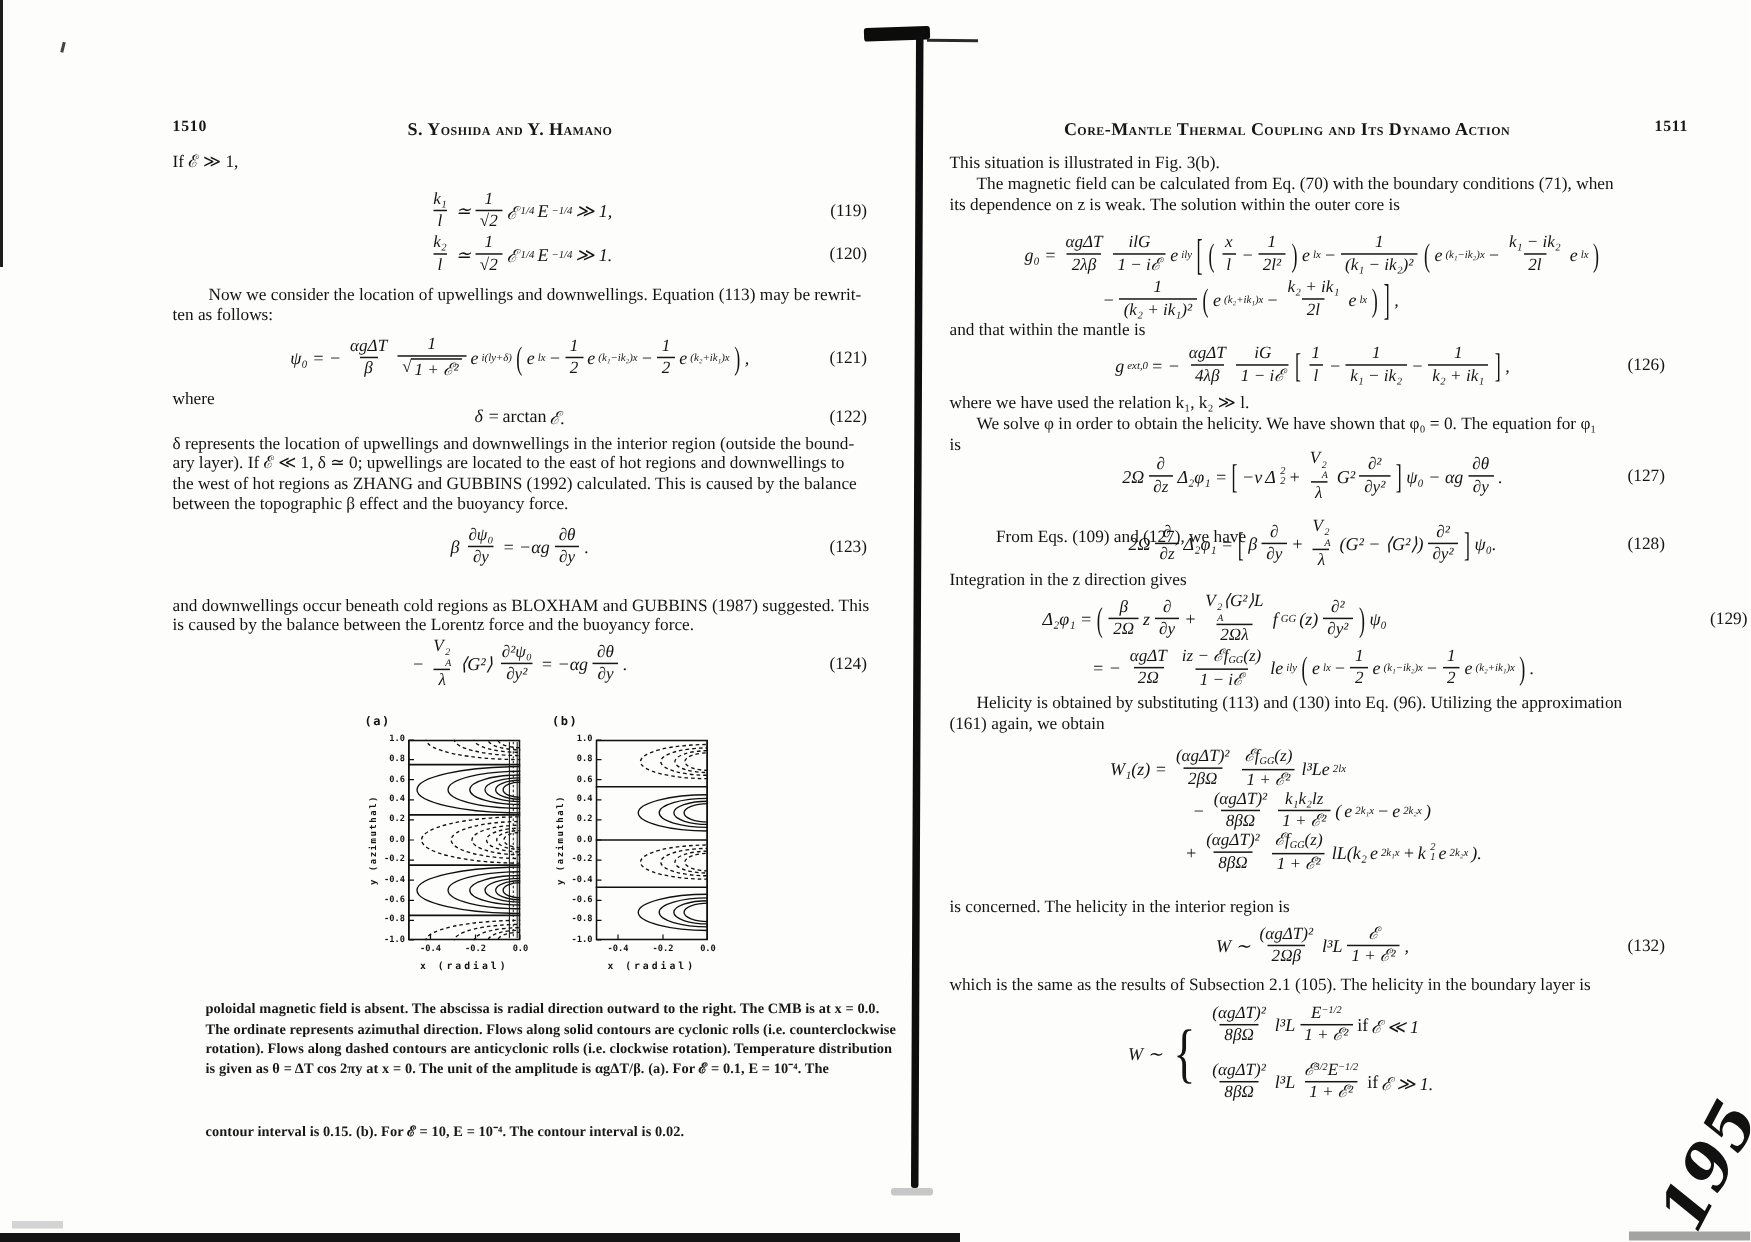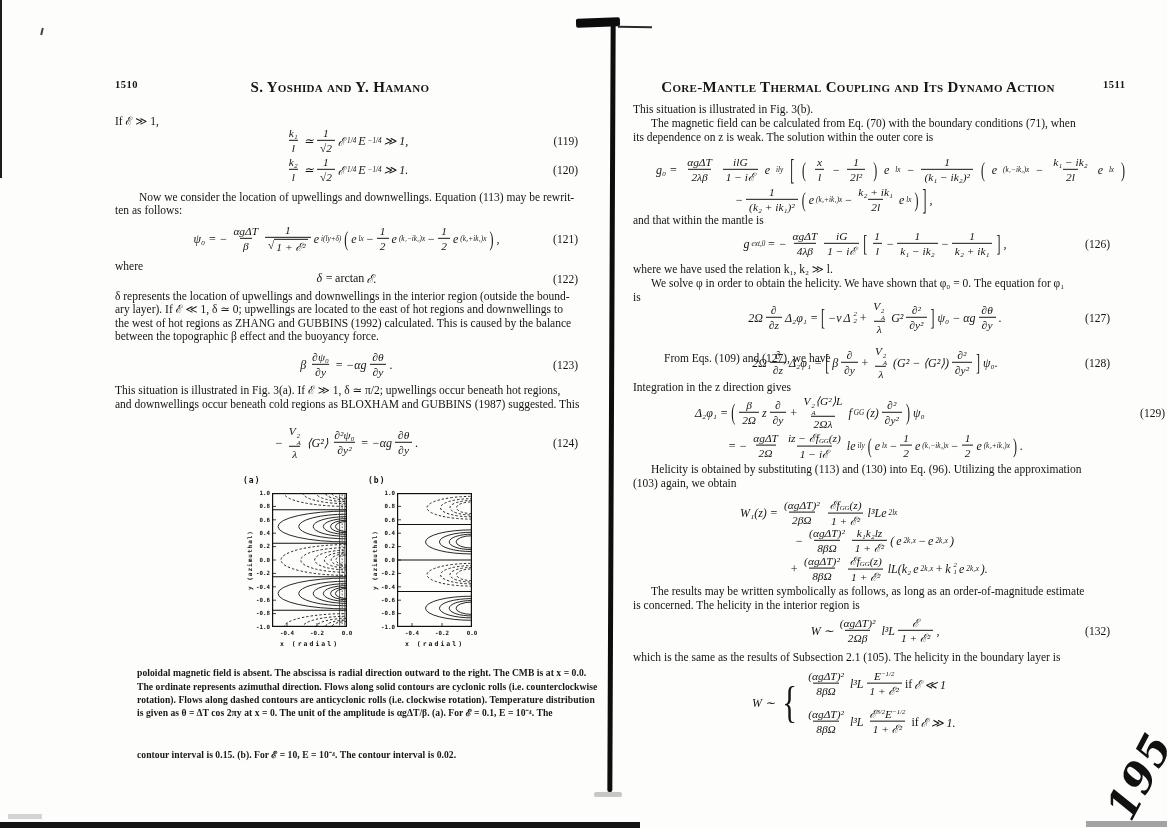--- a/index.html
+++ b/index.html
@@ -10,21 +10,21 @@
   .tickmark{position:absolute;left:41px;top:28px;width:2px;height:7px;background:#444;transform:rotate(14deg);}
   .spine-top{position:absolute;left:576px;top:18px;width:44px;height:9px;background:#0c0c0c;border-radius:2px;transform:rotate(-2deg);}
   .spine-tail{position:absolute;left:618px;top:26px;width:34px;height:2px;background:#2a2a2a;transform:rotate(0.5deg);}
   .spine{position:absolute;left:609px;top:24px;width:5px;height:768px;background:#0e0e0e;border-radius:2px;transform:rotate(0.25deg);}
   .spine-smudge{position:absolute;left:594px;top:792px;width:28px;height:5px;background:#9a9a9a;opacity:.55;border-radius:2px;}
   .bstrip-left{position:absolute;left:0;top:822px;width:640px;height:6px;background:#141414;}
   .bstrip-right{position:absolute;left:1086px;top:821px;width:81px;height:6px;background:#a3a3a3;}
   .blsmudge{position:absolute;left:8px;top:814px;width:34px;height:5px;background:#b9b9b9;opacity:.6;}
   
   .pgno{position:absolute;top:79px;font-size:10.5px;font-weight:700;letter-spacing:.5px;}
-  .rhead{position:absolute;top:79px;font-size:15px;font-weight:600;font-variant:small-caps;text-align:center;letter-spacing:.3px;}
+  .rhead{position:absolute;top:79px;font-size:12px;font-weight:600;font-variant:small-caps;text-align:center;letter-spacing:.3px;}
   
   .tl{position:absolute;white-space:nowrap;font-size:11.5px;line-height:1;color:#141414;}
   .cap{position:absolute;white-space:nowrap;font-size:9.6px;font-weight:600;line-height:1;color:#181818;letter-spacing:.05px;}
   
   .eq{position:absolute;display:flex;align-items:center;justify-content:center;gap:2px;
       font-size:12px;font-style:italic;white-space:nowrap;color:#141414;transform:translateY(-50%);}
   .eq.l{justify-content:flex-start;}
   .eqn{position:absolute;right:0;font-style:normal;font-size:11.5px;}
   .mi{font-style:italic;}
   .mr{font-style:normal;}
@@ -66,21 +66,21 @@
   <div class="spine-tail"></div>
   <div class="spine"></div>
   <div class="spine-smudge"></div>
   <div class="bstrip-left"></div>
   <div class="bstrip-right"></div>
   <div class="blsmudge"></div>
 
   <div class="pgno" style="left:115px;">1510</div>
   <div class="rhead" style="left:140px;width:400px;">S. Yoshida and Y. Hamano</div>
 
-  <div class="tl" style="left:115px;top:103px;margin-top:13px;">If ℰ ≫ 1,</div>
+  <div class="tl" style="left:115px;top:103px;">If ℰ ≫ 1,</div>
 
   <div class="eq" style="left:115px;width:463px;top:141px;">
     <span class="eqn">(119)</span>
   <span class="fr">
         <span class="fn"><span class="mi">k₁</span></span>
         <span class="fd"><span class="mi">l</span></span>
       </span>
       <span class="mi"> ≃ </span>
       <span class="fr">
         <span class="fn"><span class="mi">1</span></span>
@@ -172,22 +172,22 @@
         <span class="fd"><span class="mi">∂y</span></span>
       </span>
       <span class="mi"> = −αg</span>
       <span class="fr">
         <span class="fn"><span class="mi">∂θ</span></span>
         <span class="fd"><span class="mi">∂y</span></span>
       </span>
       <span class="mi">.</span>
     </div>
 
-  <div class="tl" style="left:115px;top:385px;">This situation is illustrated in Fig. 3(a).  If ℰ ≫ 1, δ ≃ π/2; upwellings occur beneath hot regions,</div>
   <div class="tl" style="left:115px;top:399px;">and downwellings occur beneath cold regions as BLOXHAM and GUBBINS (1987) suggested.  This</div>
+  <div class="tl" style="left:115px;top:412px;">is caused by the balance between the Lorentz force and the buoyancy force.</div>
 
   <div class="eq" style="left:115px;width:463px;top:443px;">
     <span class="eqn">(124)</span>
   <span class="mi">−</span>
       <span class="fr">
         <span class="fn"><span class="mi">V</span><span class="ss">
             <span class="ssp">2</span>
             <span class="ssq">A</span>
           </span></span>
         <span class="fd"><span class="mi">λ</span></span>
@@ -348,21 +348,21 @@
   <div class="cap" style="left:137px;top:708px;">is given as θ = ΔT cos 2πy at x = 0.  The unit of the amplitude is αgΔT/β.  (a). For ℰ = 0.1, E = 10⁻⁴.  The</div>
   <div class="cap" style="left:137px;top:750px;">contour interval is 0.15.  (b). For ℰ = 10, E = 10⁻⁴.  The contour interval is 0.02.</div>
 
   <div class="rhead" style="left:648px;width:420px;">Core-Mantle Thermal Coupling and Its Dynamo Action</div>
   <div class="pgno" style="left:1103px;font-weight:600;">1511</div>
 
   <div class="tl" style="left:633px;top:104px;">This situation is illustrated in Fig. 3(b).</div>
   <div class="tl" style="left:651px;top:118px;">The magnetic field can be calculated from Eq. (70) with the boundary conditions (71), when</div>
   <div class="tl" style="left:633px;top:132px;">its dependence on z is weak.  The solution within the outer core is</div>
 
-  <div class="eq l" style="left:644px;width:470px;top:170px;padding-left:12px;justify-content:space-between;">
+  <div class="eq l" style="left:671px;width:470px;top:170px;padding-left:12px;">
       <span class="mi">g₀  =  </span>
       <span class="fr">
         <span class="fn"><span class="mi">αgΔT</span></span>
         <span class="fd"><span class="mi">2λβ</span></span>
       </span>
       <span class="fr">
         <span class="fn"><span class="mi">ilG</span></span>
         <span class="fd"><span class="mi">1 − iℰ</span></span>
       </span>
       <span class="mi">e</span>
@@ -589,21 +589,21 @@
         <span class="fn"><span class="mi">1</span></span>
         <span class="fd"><span class="mi">2</span></span>
       </span>
       <span class="mi">e</span>
       <sup>(k₂+ik₁)x</sup>
       <span class="big" style="transform: scaleY(1.8);">)</span>
       <span class="mi"> .</span>
     </div>
 
   <div class="tl" style="left:651px;top:464px;">Helicity is obtained by substituting (113) and (130) into Eq. (96).  Utilizing the approximation</div>
-  <div class="tl" style="left:633px;top:478px;">(103) again, we obtain</div>
+  <div class="tl" style="left:633px;top:478px;">(161) again, we obtain</div>
 
   <div class="eq l" style="left:640px;width:470px;top:513px;padding-left:100px;">
       <span class="mi">W₁(z)  =  </span>
       <span class="fr">
         <span class="fn"><span class="mi">(αgΔT)²</span></span>
         <span class="fd"><span class="mi">2βΩ</span></span>
       </span>
       <span class="fr">
         <span class="fn"><span class="mi">ℰ</span><span class="mi">f</span><sub>GG</sub><span class="mi">(z)</span></span>
         <span class="fd"><span class="mi">1 + ℰ²</span></span>
@@ -647,21 +647,20 @@
       <span class="mi">k</span>
       <span class="ss">
         <span class="ssp">2</span>
         <span class="ssq">1</span>
       </span>
       <span class="mi">e</span>
       <sup>2k₂x</sup>
       <span class="mi">).</span>
     </div>
 
-  <div class="tl" style="left:651px;top:586px;">The results may be written symbolically as follows, as long as an order-of-magnitude estimate</div>
   <div class="tl" style="left:633px;top:600px;">is concerned.  The helicity in the interior region is</div>
 
   <div class="eq" style="left:640px;width:470px;top:631px;">
     <span class="eqn">(132)</span>
   <span class="mi">W ∼ </span>
       <span class="fr">
         <span class="fn"><span class="mi">(αgΔT)²</span></span>
         <span class="fd"><span class="mi">2Ωβ</span></span>
       </span>
       <span class="mi">l³L</span>

